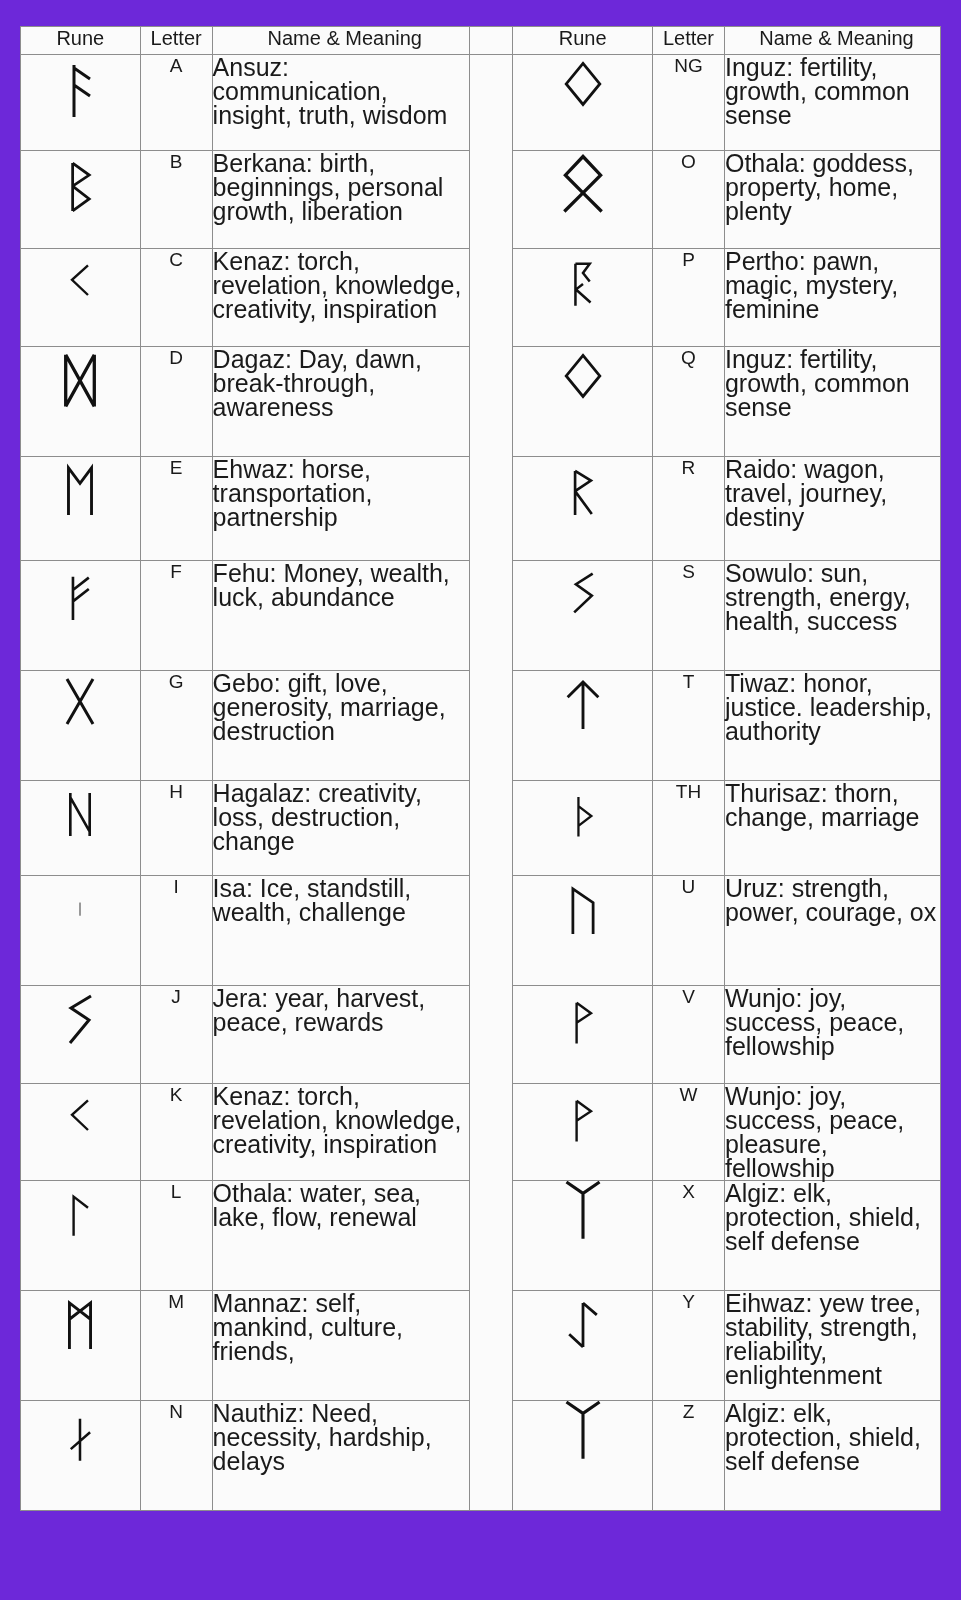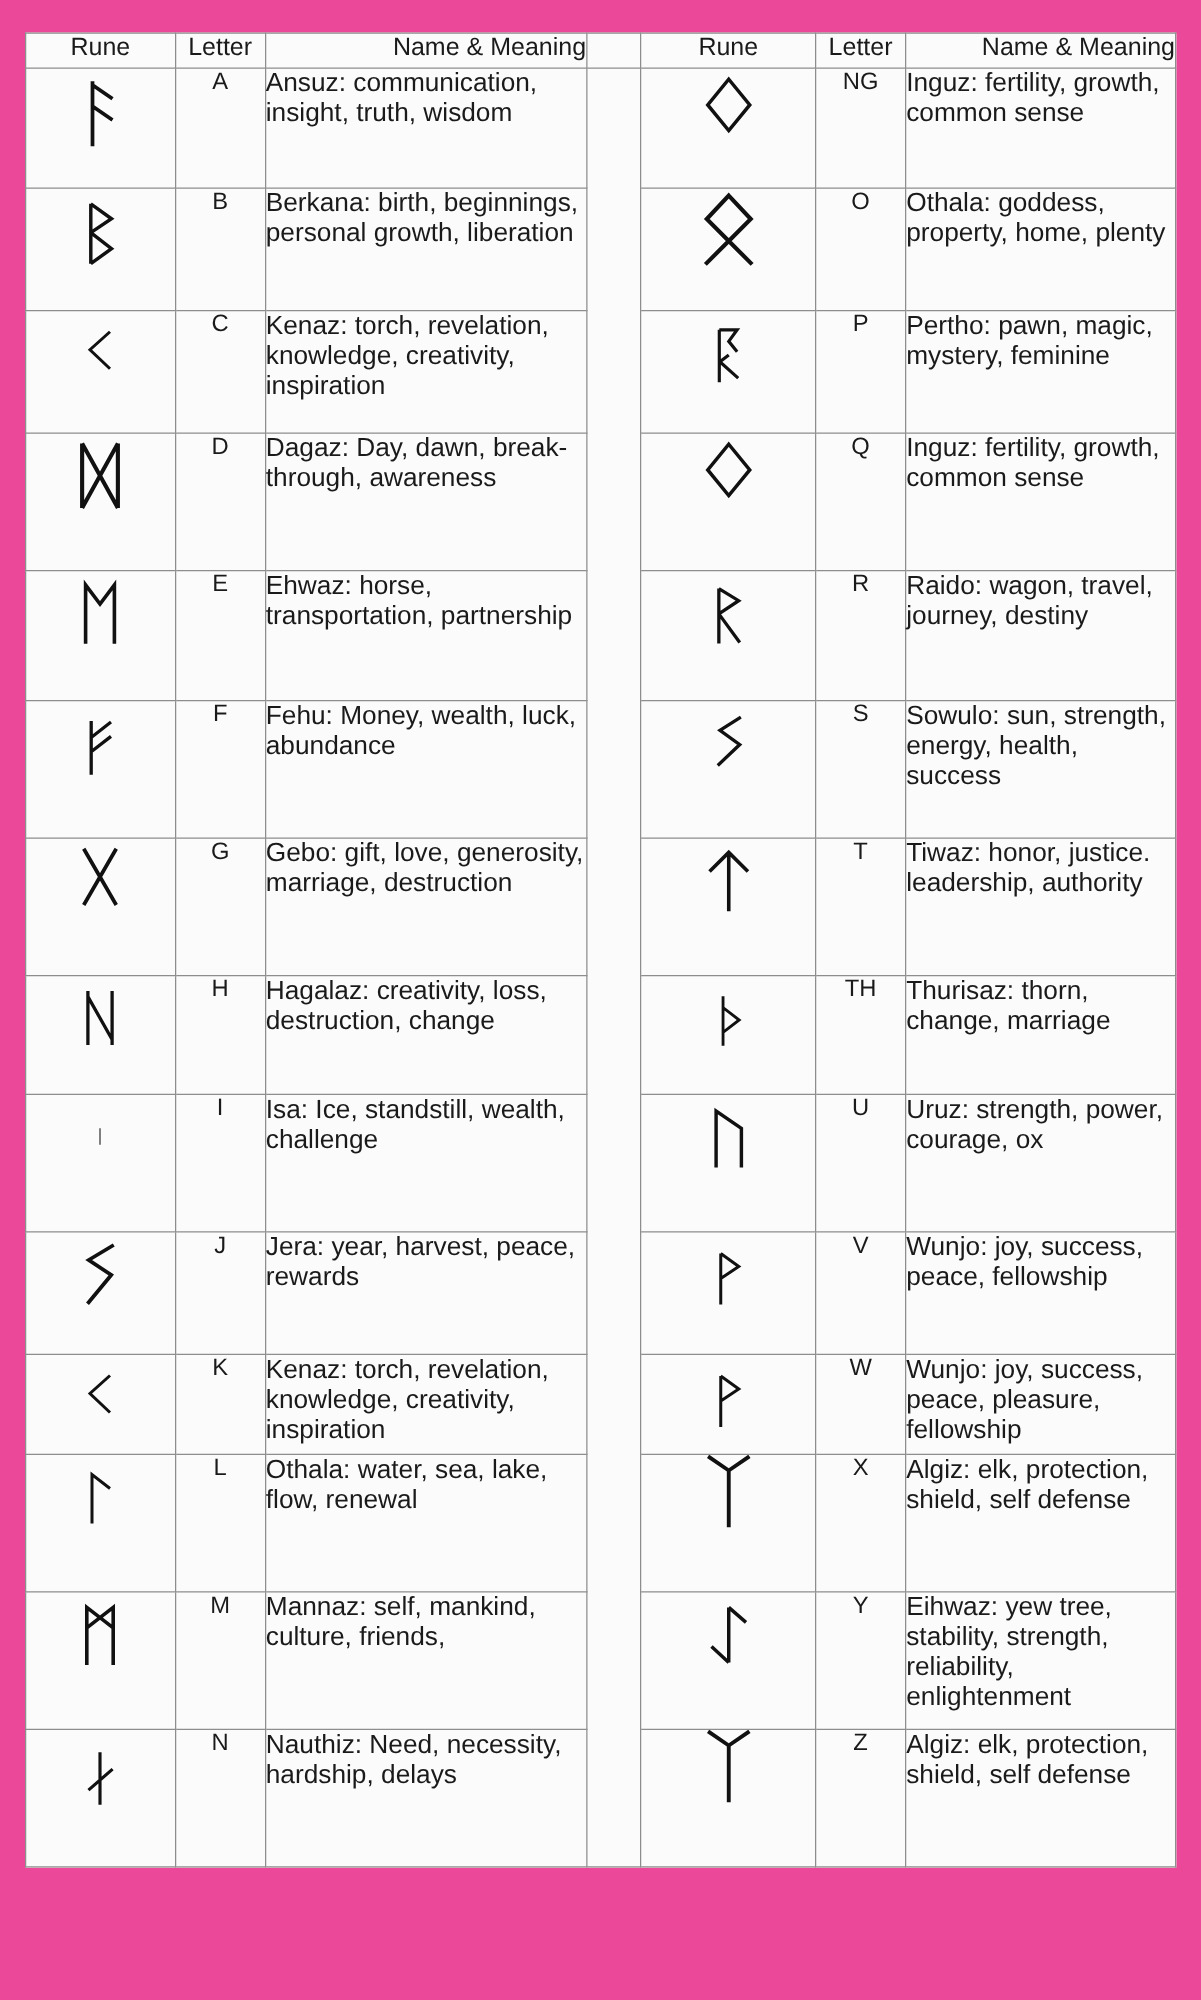--- a/index.html
+++ b/index.html
@@ -12,21 +12,21 @@
     width: 961px;
     height: 1600px;
     font-family: "Liberation Sans", sans-serif;
     color: #1a1a1a;
     overflow: hidden;
   }
   #sheet {
     position: relative;
     width: 961px;
     height: 1600px;
-    background: #ec4899;
+    background: #6d28d9;
     box-sizing: border-box;
   }
   table.rune-table {
     position: absolute;
     left: 20px;
     top: 26px;
     width: 921px;
     border-collapse: collapse;
     table-layout: fixed;
     background: #fbfbfb;
@@ -49,21 +49,21 @@
   th.head {
     height: 27px;
     font-size: 20px;
     font-weight: normal;
     text-align: center;
     vertical-align: middle;
     letter-spacing: 0px;
     padding: 0 4px;
     white-space: nowrap;
   }
-  th.head.left-pad { text-align: right; padding-left: 8px; }
+  th.head.left-pad { text-align: center; padding-left: 8px; }
 
   td.gapcell {
     background: #c2c2c2;
     border-left: 1px solid #8d8d8d;
     border-right: 1px solid #8d8d8d;
     border-top: none;
     border-bottom: none;
   }
   th.gapcell-head {
     background: #c2c2c2;
@@ -78,21 +78,21 @@
     vertical-align: top;
     padding-top: 6px;
   }
   td.letter-cell {
     text-align: center;
     vertical-align: top;
     font-size: 19px;
     padding-top: 5px;
   }
   td.name-cell {
-    font-size: 21px;
+    font-size: 25px;
     line-height: 24px;
     padding: 4px 6px 5px 7px;
     vertical-align: top;
     text-align: left;
   }
   .glyph svg { display: block; margin: 0 auto; }
   .glyph { display: inline-block; }
 </style>
 </head>
 <body>

